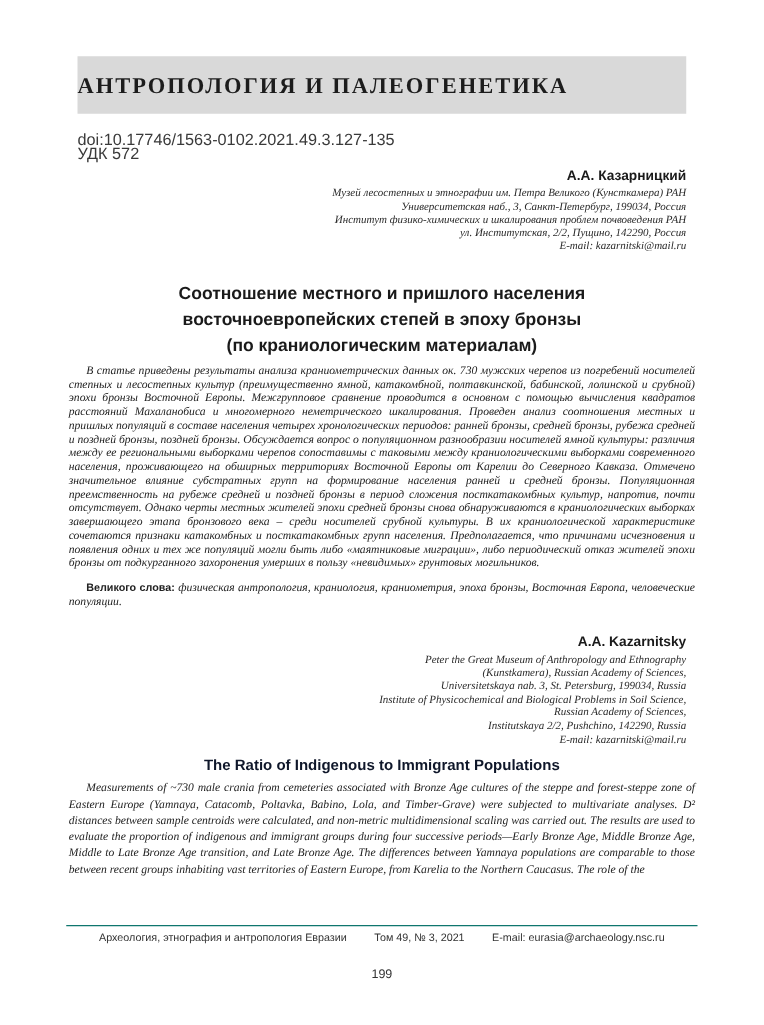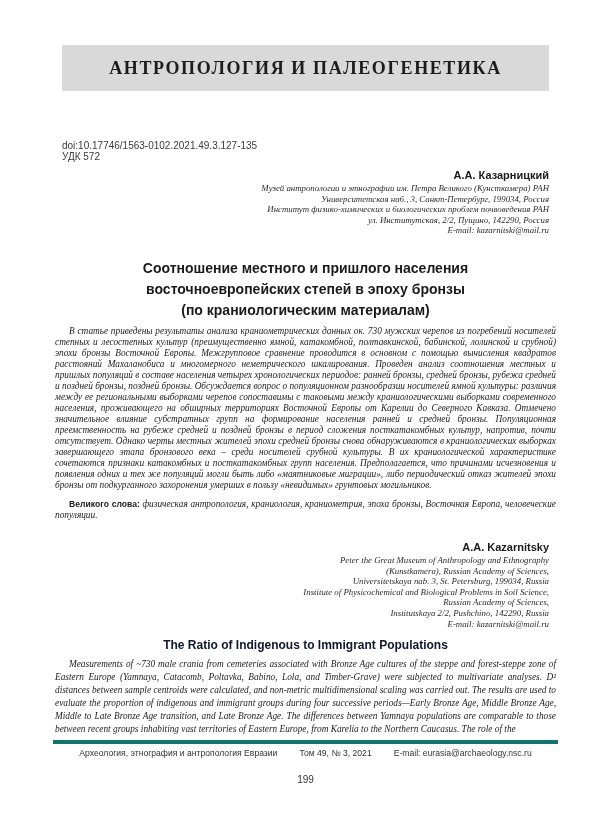--- a/index.html
+++ b/index.html
@@ -13,32 +13,31 @@
     color: #1f1f1f;
     font-family: "Liberation Sans", sans-serif;
     overflow: hidden;
   }
   .section-band {
     margin: 45px 62px 0 62px;
     height: 46px;
     background: #d9d9d9;
     display: flex;
     align-items: center;
-    justify-content: center;
   }
   .section-band .band-title {
     font-family: "Liberation Serif", serif;
     font-weight: bold;
     font-size: 18px;
     letter-spacing: 1.6px;
     color: #1c1c1c;
   }
   .meta-block {
-    margin: 49px 62px 0 62px;
-    font-size: 10px;
+    margin: 15px 62px 0 62px;
+    font-size: 13px;
     line-height: 11px;
     color: #3a3a3a;
   }
   .author-ru, .author-en {
     margin: 7px 62px 0 62px;
     text-align: right;
     font-weight: bold;
     font-size: 11px;
     color: #1a1a1a;
   }
@@ -89,21 +88,21 @@
   .abstract-en {
     margin-top: 4px;
     line-height: 13px;
   }
   .author-en { margin-top: 20px; }
   .footer {
     position: absolute;
     left: 53px;
     right: 53px;
     top: 740px;
-    border-top: 4px solid #0f766e;
+    border-top: 1px solid #0f766e;
     padding-top: 4px;
     font-size: 8.6px;
     line-height: 11px;
     color: #333;
   }
   .footer-line1 {
     display: flex;
     justify-content: center;
     gap: 22px;
   }
@@ -131,23 +130,23 @@
   </div>
 
   <div class="meta-block">
     <div>doi:10.17746/1563-0102.2021.49.3.127-135</div>
     <div>УДК 572</div>
   </div>
 
   <div class="author-ru">А.А. Казарницкий</div>
 
   <div class="affiliation">
-    <div>Музей антропологии и этнографии им. Петра Великого (Кунсткамера) РАН</div>
+    <div>Музей лесостепных и этнографии им. Петра Великого (Кунсткамера) РАН</div>
     <div>Университетская наб., 3, Санкт-Петербург, 199034, Россия</div>
-    <div>Институт физико-химических и биологических проблем почвоведения РАН</div>
+    <div>Институт физико-химических и шкалирования проблем почвоведения РАН</div>
     <div>ул. Институтская, 2/2, Пущино, 142290, Россия</div>
     <div>E-mail: kazarnitski@mail.ru</div>
   </div>
 
   <div class="title-ru">
     <div>Соотношение местного и пришлого населения</div>
     <div>восточноевропейских степей в эпоху бронзы</div>
     <div>(по краниологическим материалам)</div>
   </div>
 

